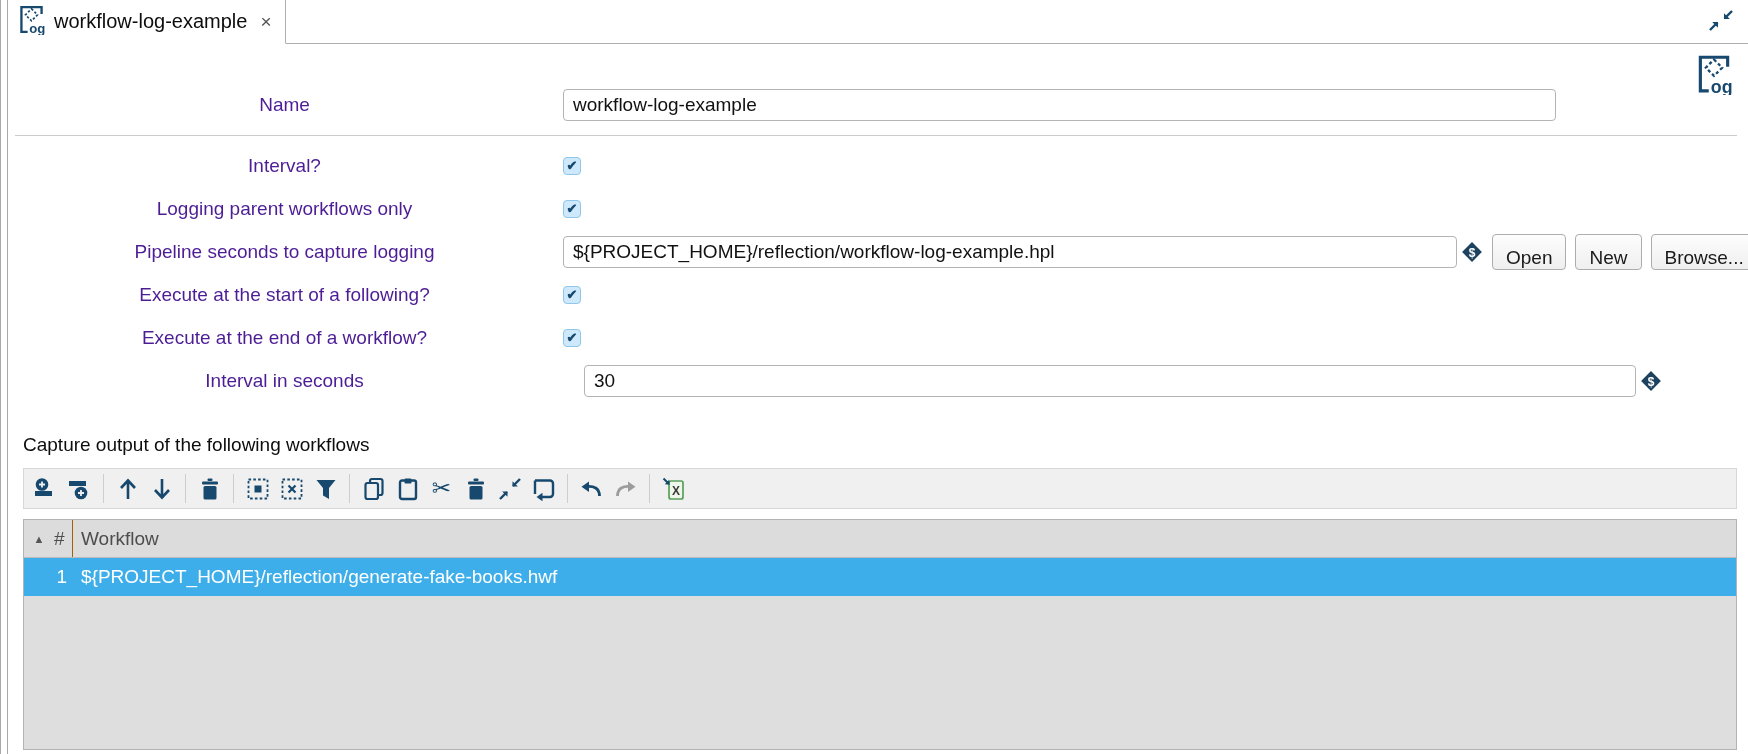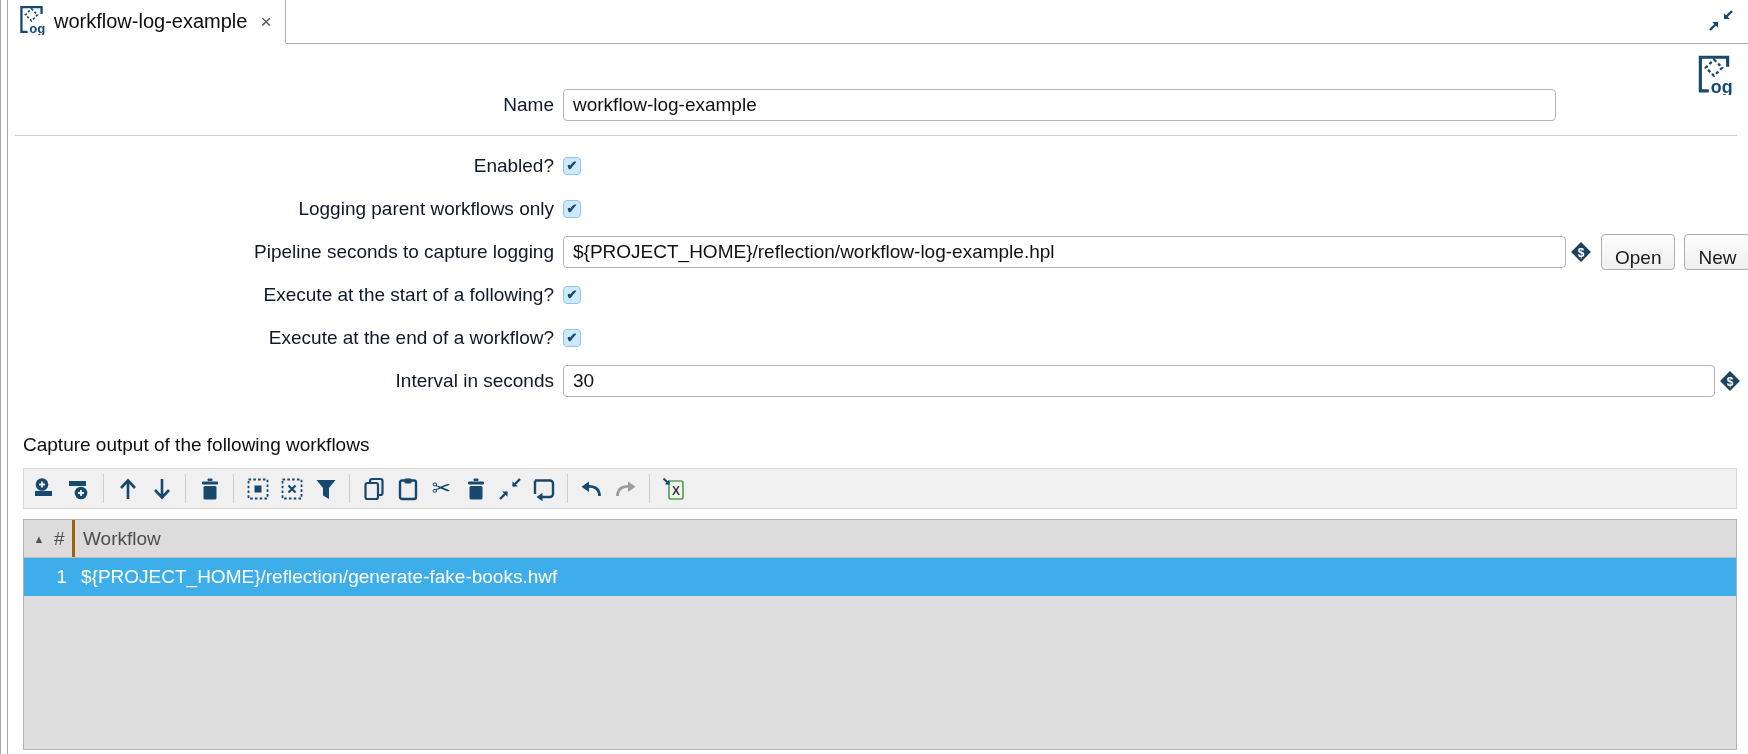--- a/index.html
+++ b/index.html
@@ -24,26 +24,26 @@
     border-right:1px solid #aeaeae;margin-bottom:-1px;border-bottom:1px solid #fff;
     font-size:20px;color:#0d0d0d;}
   .tab-close{color:#555;font-size:19px;margin-left:4px;cursor:pointer;}
   .win-min{position:absolute;right:14px;top:9px;}
   
   .content{position:absolute;left:8px;right:0;top:45px;bottom:0;background:#fff;
     padding-left:7px;display:flex;flex-direction:column;}
   .logbig{position:absolute;top:8px;right:16px;}
   .row{display:flex;align-items:center;height:43px;flex:none;}
   .row.first{margin-top:38px;}
-  .lbl{width:548px;flex:none;text-align:right;padding-right:9px;color:#0f172a;}
+  .lbl{width:548px;flex:none;text-align:center;padding-right:9px;color:#4c1d95;}
   .tinput{height:32px;border:1px solid var(--border);border-radius:4px;background:#fff;
     padding:0 9px;font:inherit;color:#111;outline:none;flex:none;}
   .w-name{width:993px;}
-  .w-pipe{width:1003px;}
-  .w-int{width:1152px;}
+  .w-pipe{width:894px;}
+  .w-int{width:1052px;margin-left:21px;}
   .hsep{border:none;border-top:1px solid #cccccc;margin:9px 11px 8px 0;flex:none;}
   .btn{height:36px;margin-left:9px;padding:12px 13px;border:1px solid #adadad;border-radius:4px;
     background:linear-gradient(#fdfdfd,#efefef);font:inherit;color:#1a1a1a;flex:none;cursor:pointer;}
   
   .cb{width:18px;height:18px;border-radius:4px;border:1px solid #c9dcea;background:#fff;
     display:inline-flex;align-items:center;justify-content:center;flex:none;cursor:pointer;}
   .cb.checked{background:#cde9fb;border-color:#8fc6e9;}
   .cb.checked::after{content:"✔";font-size:13px;font-weight:bold;color:#174a6e;line-height:1;}
   
   .varicon{margin-left:4px;flex:none;display:inline-flex;}
@@ -55,21 +55,21 @@
   .tsep{width:1px;height:29px;background:#cdcdcd;margin:0 5px;flex:none;}
   .glyph-cut{font-size:23px;color:var(--navy);line-height:1;}
   
   .table{margin:10px 11px 4px 8px;flex:1;border:1px solid #b3b3b3;background:#dedede;
     display:flex;flex-direction:column;min-height:0;}
   .thead{height:38px;flex:none;background:#dcdcdc;border-bottom:1px solid #bcbcbc;
     display:flex;align-items:center;color:#4d4d4d;}
   .th-sort{width:30px;text-align:center;font-size:11px;color:#555;flex:none;}
   .th-num{width:18px;flex:none;color:#4d4d4d;}
   .th-wf{flex:1;align-self:stretch;display:flex;align-items:center;
-    border-left:3px solid #a16207;padding-left:8px;}
+    border-left:1px solid #a16207;padding-left:8px;}
   .trow{height:38px;flex:none;background:var(--sel);color:#fff;display:flex;align-items:center;cursor:pointer;}
   .td-num{width:48px;flex:none;text-align:right;padding-right:5px;}
   .td-wf{padding-left:9px;}
   .tfill{flex:1;background:#dedede;}
 </style>
 </head>
 <body>
 
 <div class="sash"></div>
 
@@ -106,21 +106,21 @@
   </span>
 
   <div class="row first">
     <span class="lbl">Name</span>
     <input class="tinput w-name" value="workflow-log-example" style="">
   </div>
 
   <hr class="hsep">
 
   <div class="row">
-    <span class="lbl">Enabled?</span>
+    <span class="lbl">Interval?</span>
     <span class="cb checked"></span>
   </div>
 
   <div class="row">
     <span class="lbl">Logging parent workflows only</span>
     <span class="cb checked"></span>
   </div>
 
   <div class="row">
     <span class="lbl">Pipeline seconds to capture logging</span>

